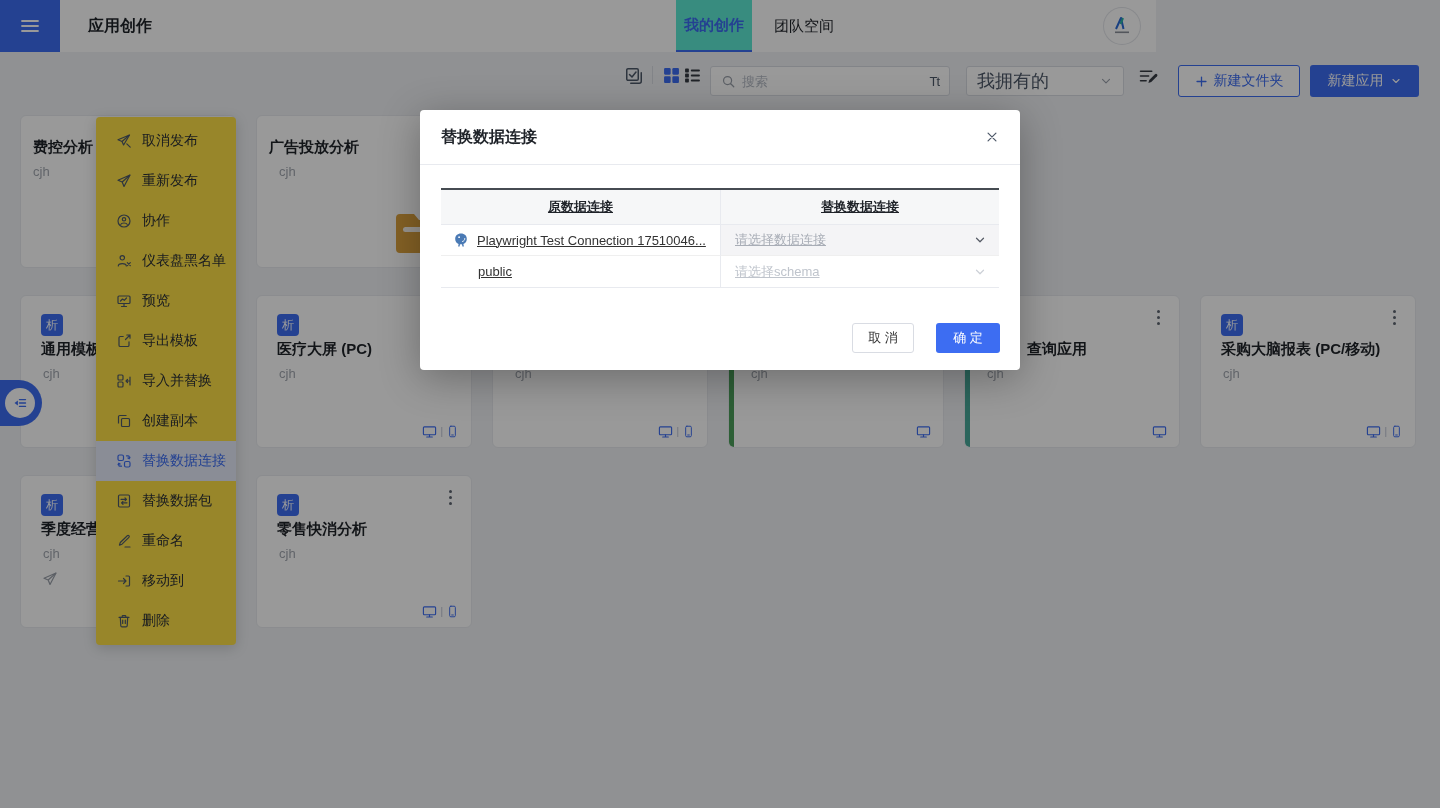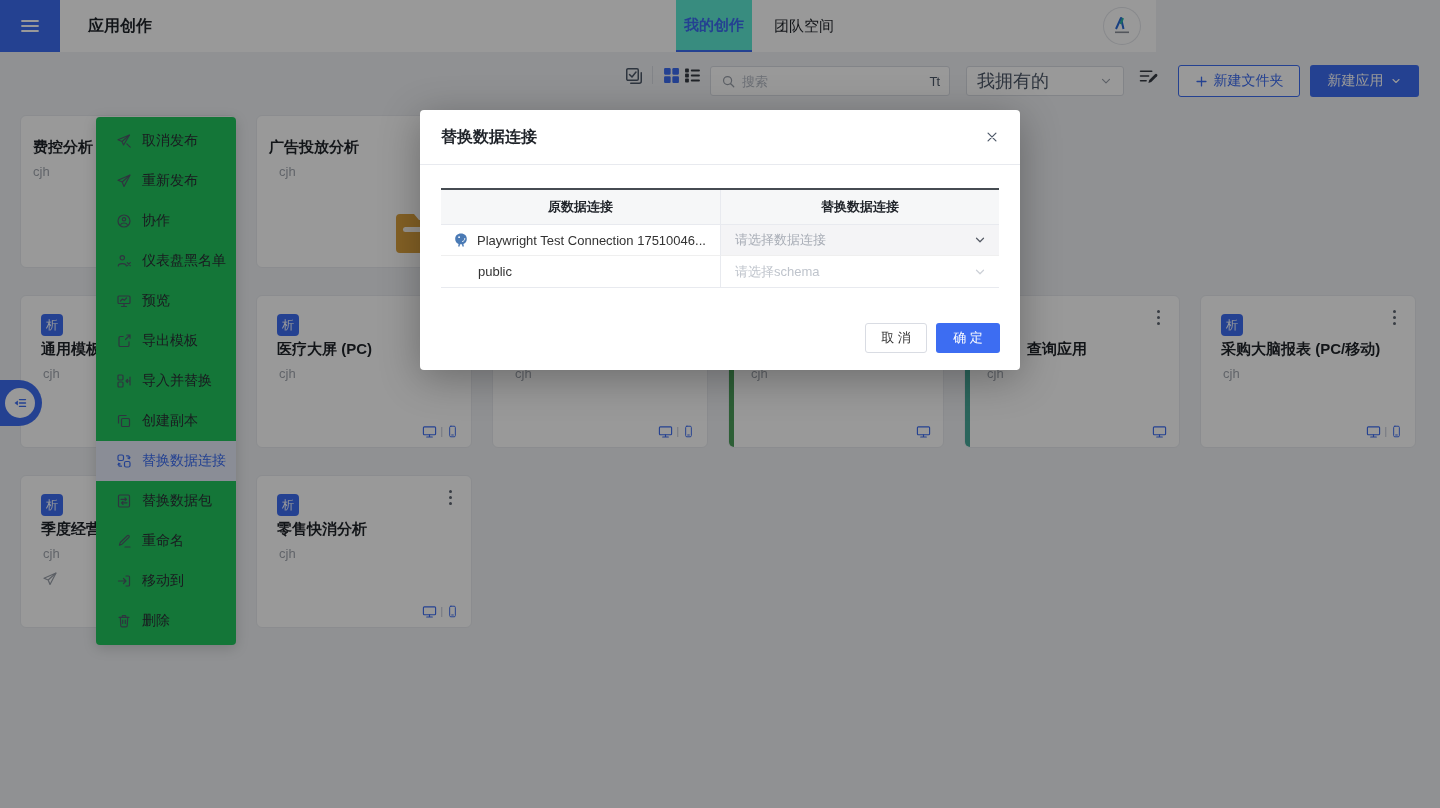--- a/index.html
+++ b/index.html
@@ -44,49 +44,49 @@
   .stripe { position:absolute; left:0; top:0; bottom:0; width:5px; border-radius:6px 0 0 6px; }
   .folder-big { position:absolute; right:20px; bottom:10px; }
   .pub-plane { position:absolute; left:21px; top:95px; color:#9aa0aa; }
   .title-offset { left:62px !important; }
 
   
   .pill { position:absolute; left:0; top:380px; width:42px; height:46px; background:#3d6df2; border-radius:0 23px 23px 0; z-index:2; display:flex; align-items:center; cursor:pointer; }
   .pill .inner { width:30px; height:30px; margin-left:5px; background:#fff; border-radius:50%; display:flex; align-items:center; justify-content:center; }
 
   
-  .ctx-menu { position:absolute; left:96px; top:117px; width:140px; background:#22c55e; border-radius:4px; box-shadow:0 3px 14px rgba(0,0,0,.16); padding:4px 0; z-index:10; }
+  .ctx-menu { position:absolute; left:96px; top:117px; width:140px; background:#fde047; border-radius:4px; box-shadow:0 3px 14px rgba(0,0,0,.16); padding:4px 0; z-index:10; }
   .menu-item { height:40px; display:flex; align-items:center; padding:0 0 0 20px; font-size:14px; color:#2b2f36; cursor:pointer; gap:10px; }
   .menu-item .mi-icon { display:flex; color:#4e5969; }
   .menu-item.active { background:#e6ecfb; color:#3d6df2; }
   .menu-item.active .mi-icon { color:#3d6df2; }
 
   
   .overlay { position:absolute; inset:0; background:rgba(0,0,0,.40); z-index:40; }
   .modal { position:absolute; left:420px; top:110px; width:600px; height:260px; background:#fff; border-radius:4px; box-shadow:0 8px 40px rgba(0,0,0,.3); z-index:50; }
   .modal-head { height:55px; display:flex; align-items:center; padding:0 21px; border-bottom:1px solid #e8eaef; }
   .modal-title { font-size:16px; font-weight:600; color:#1f2329; flex:1; }
   .modal-close { color:#4e5969; cursor:pointer; display:flex; }
   .m-table { position:absolute; left:21px; top:78px; width:558px; border-top:2px solid #464b52; border-bottom:1px solid #e8eaef; }
   .m-row { display:flex; }
   .m-row.head { background:#f6f7f8; height:35px; }
   .m-row.head .m-cell { justify-content:center; font-weight:700; font-size:13px; color:#1f2329; }
-  .m-cell { width:279px; height:35px; display:flex; align-items:center; font-size:13px; border-bottom:1px solid #e8eaef; }
+  .m-cell { width:279px; height:35px; display:flex; align-items:center; font-size:13px; border-bottom:1px solid #e8eaef;text-decoration:underline; }
   .m-cell + .m-cell { border-left:1px solid #e8eaef; }
   .m-row.body .m-cell { height:31px; border-bottom:1px solid #efefef; }
   .m-row.body:last-child .m-cell { border-bottom:none; }
   .src-cell { padding-left:12px; gap:8px; color:#333; }
   .src-cell.indent { padding-left:37px; }
   .src-text { max-width:238px; overflow:hidden; white-space:nowrap; }
   .sel-cell { padding:0 12px 0 14px; color:#a8adb6; justify-content:space-between; cursor:pointer; }
   .sel-cell.filled { background:#f4f4f6; }
   .sel-cell .chev { color:#555b65; }
   .sel-cell.light { color:#bfc4cc; }
   .sel-cell.light .chev { color:#ccd0d7; }
-  .modal-foot { position:absolute; right:20px; bottom:17px; display:flex; gap:9px; }
+  .modal-foot { position:absolute; right:20px; bottom:17px; display:flex; gap:22px; }
   .btn-cancel { width:62px; height:30px; background:#fff; border:1px solid #d9dce3; border-radius:3px; font-size:13px; color:#333; cursor:pointer; font-family:inherit; }
   .btn-ok { width:64px; height:30px; background:#3d6df2; border:none; border-radius:3px; font-size:13px; color:#fff; cursor:pointer; font-family:inherit; }
 
   svg { display:block; }
 </style>
 </head>
 <body>
 
 <div class="header">
   <div class="burger">

